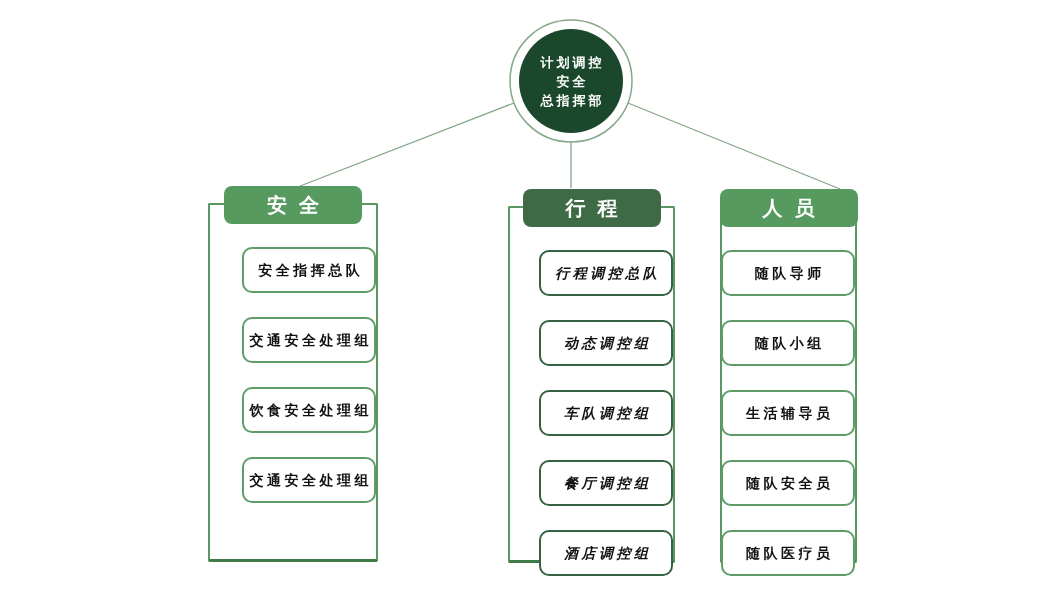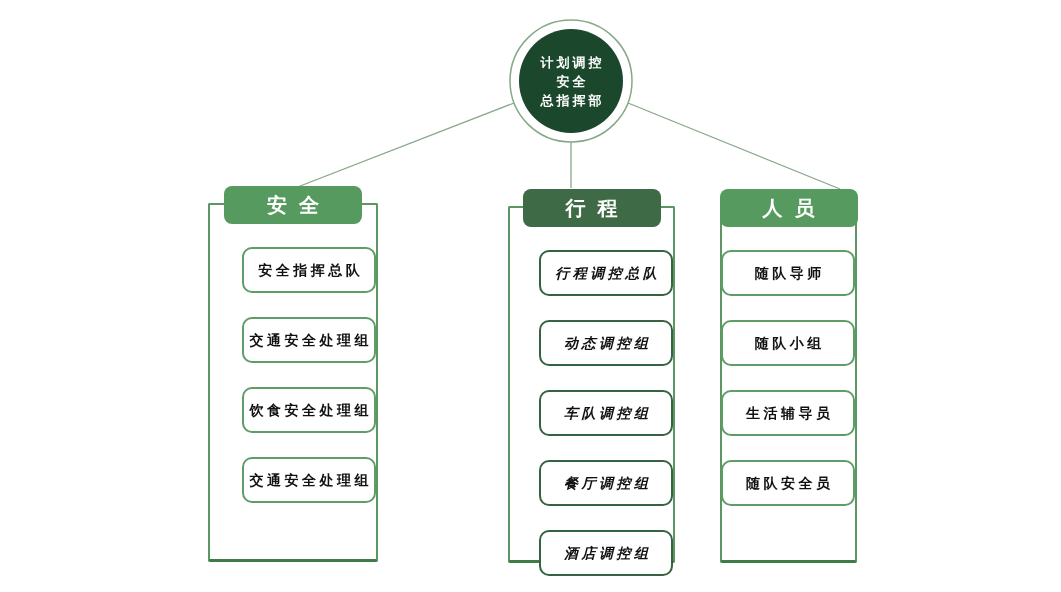--- a/index.html
+++ b/index.html
@@ -106,16 +106,17 @@
     </div>
   </div>
 
   <div class="col col--c3">
     <div class="col-header col-header--light">人员</div>
     <div class="items">
       <div class="item">随队导师</div>
       <div class="item">随队小组</div>
       <div class="item">生活辅导员</div>
       <div class="item">随队安全员</div>
+      <div class="item">随队医疗员</div>
     </div>
   </div>
 
 </div>
 
 </body></html>

